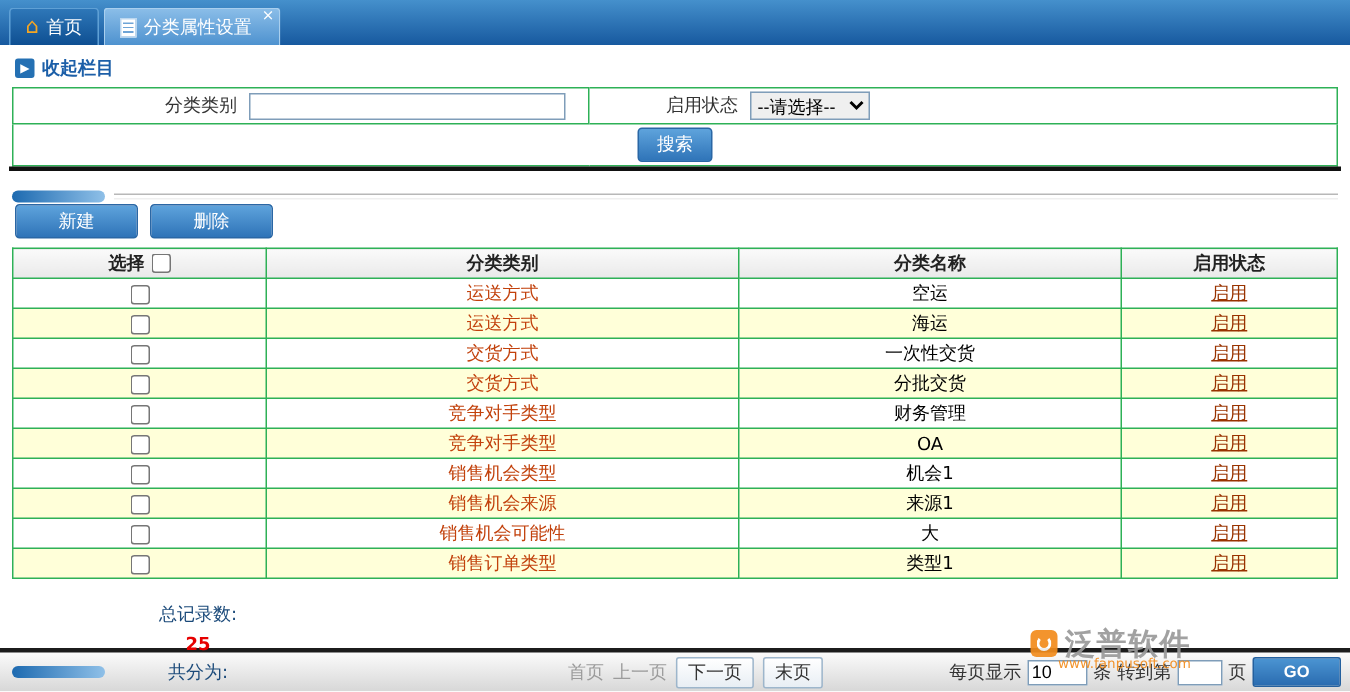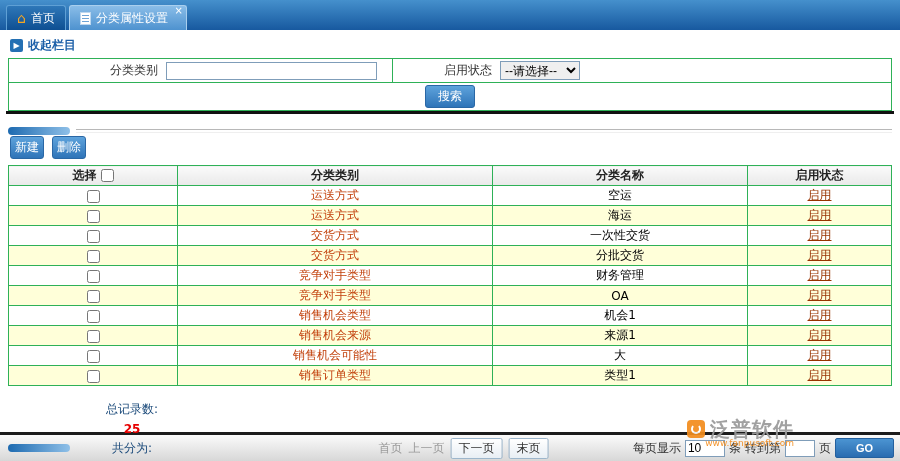--- a/index.html
+++ b/index.html
@@ -35,21 +35,21 @@
   .txt{width:205px;height:16px;border:1px solid #7f9db9;font-size:12px;padding:0 2px;}
   .f-label2{width:95px;text-align:right;color:#333;}
   .f-select select{font-size:12px;width:80px;height:19px;border:1px solid #7f9db9;}
   .f-btnrow{text-align:center;border-top:1px solid #2eb157;height:27px !important;margin-left:48px;}
   .btn{background:linear-gradient(#5ea3dc,#2f74b8);border:1px solid #2a67a5;color:#fff;font-size:12px;padding:2px 12px;border-radius:3px;cursor:pointer;}
   .black-line{height:3px;background:#111;margin:0 6px;}
 
   
   .list-title{text-align:center;font-size:14px;font-weight:bold;color:#222;margin:9px 0 7px 0;}
   .toolbar{margin:0 0 6px 10px;display:flex;gap:8px;}
-  .toolbar .btn{padding:2px 4px;}
+  .toolbar .btn{padding:2px 28px;}
 
   .data-table{width:884px;margin:2px 8px 0 8px;border-collapse:collapse;}
   .data-table th,.data-table td{border:1px solid #2eb157;font-size:12px;text-align:center;height:19px;padding:0 3px;}
   .data-table th{background:linear-gradient(#fafafa,#e9e9e9);font-weight:bold;color:#222;}
   .c-select{width:162px;}
   .c-cat{width:308px;}
   .c-name{width:248px;}
   .data-table tr.alt td{background:#ffffd9;}
   .data-table a{color:#c2410c;text-decoration:none;cursor:pointer;}
   .c-status-txt{color:#993300;text-decoration:underline;}

